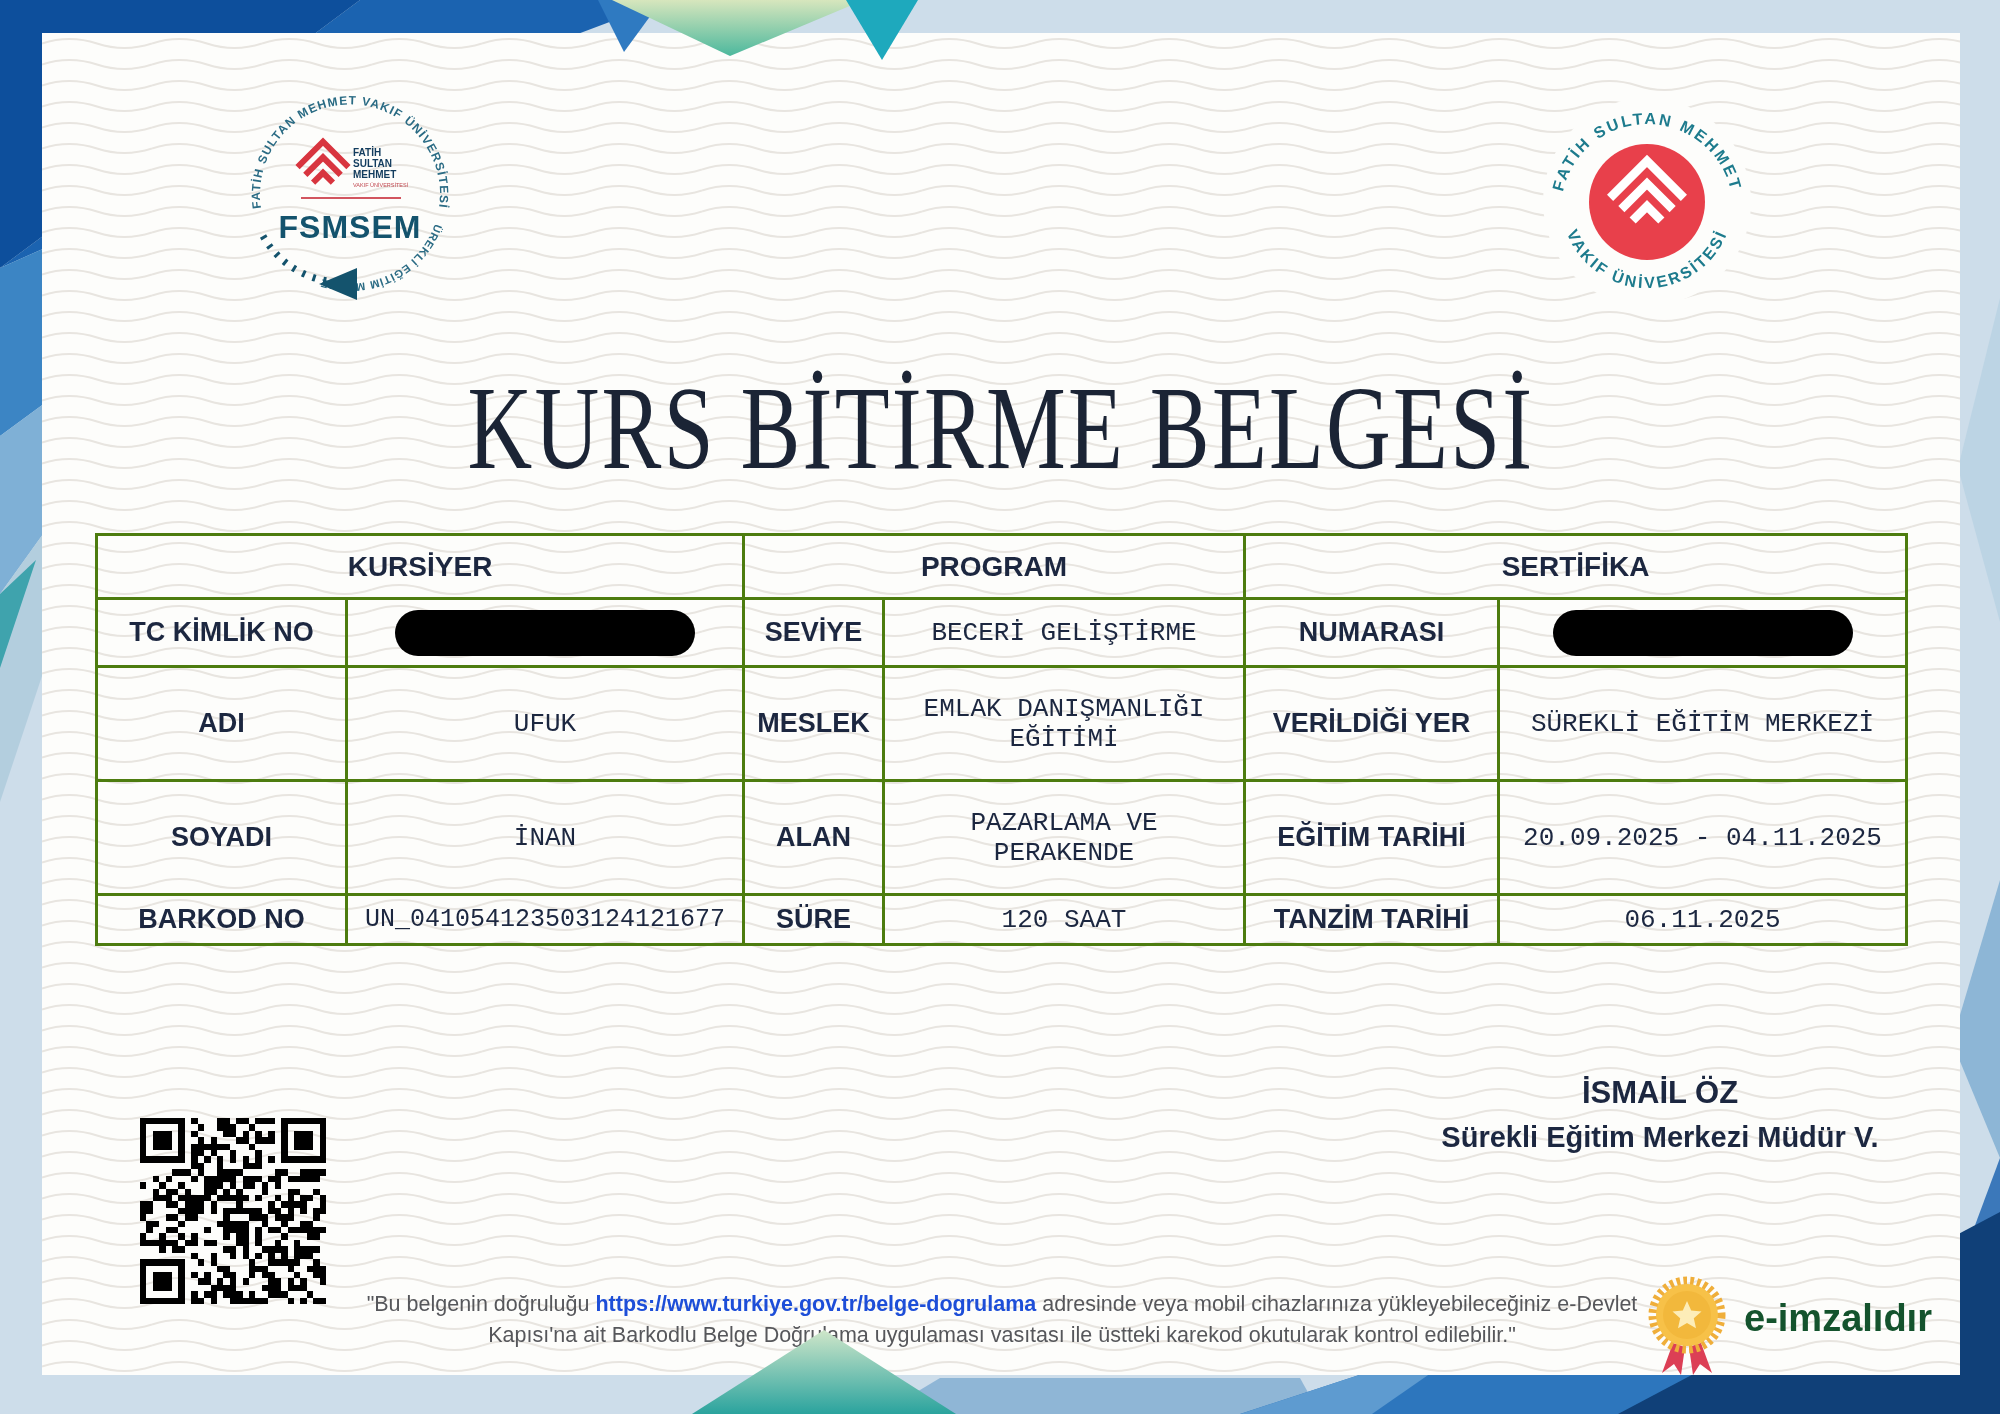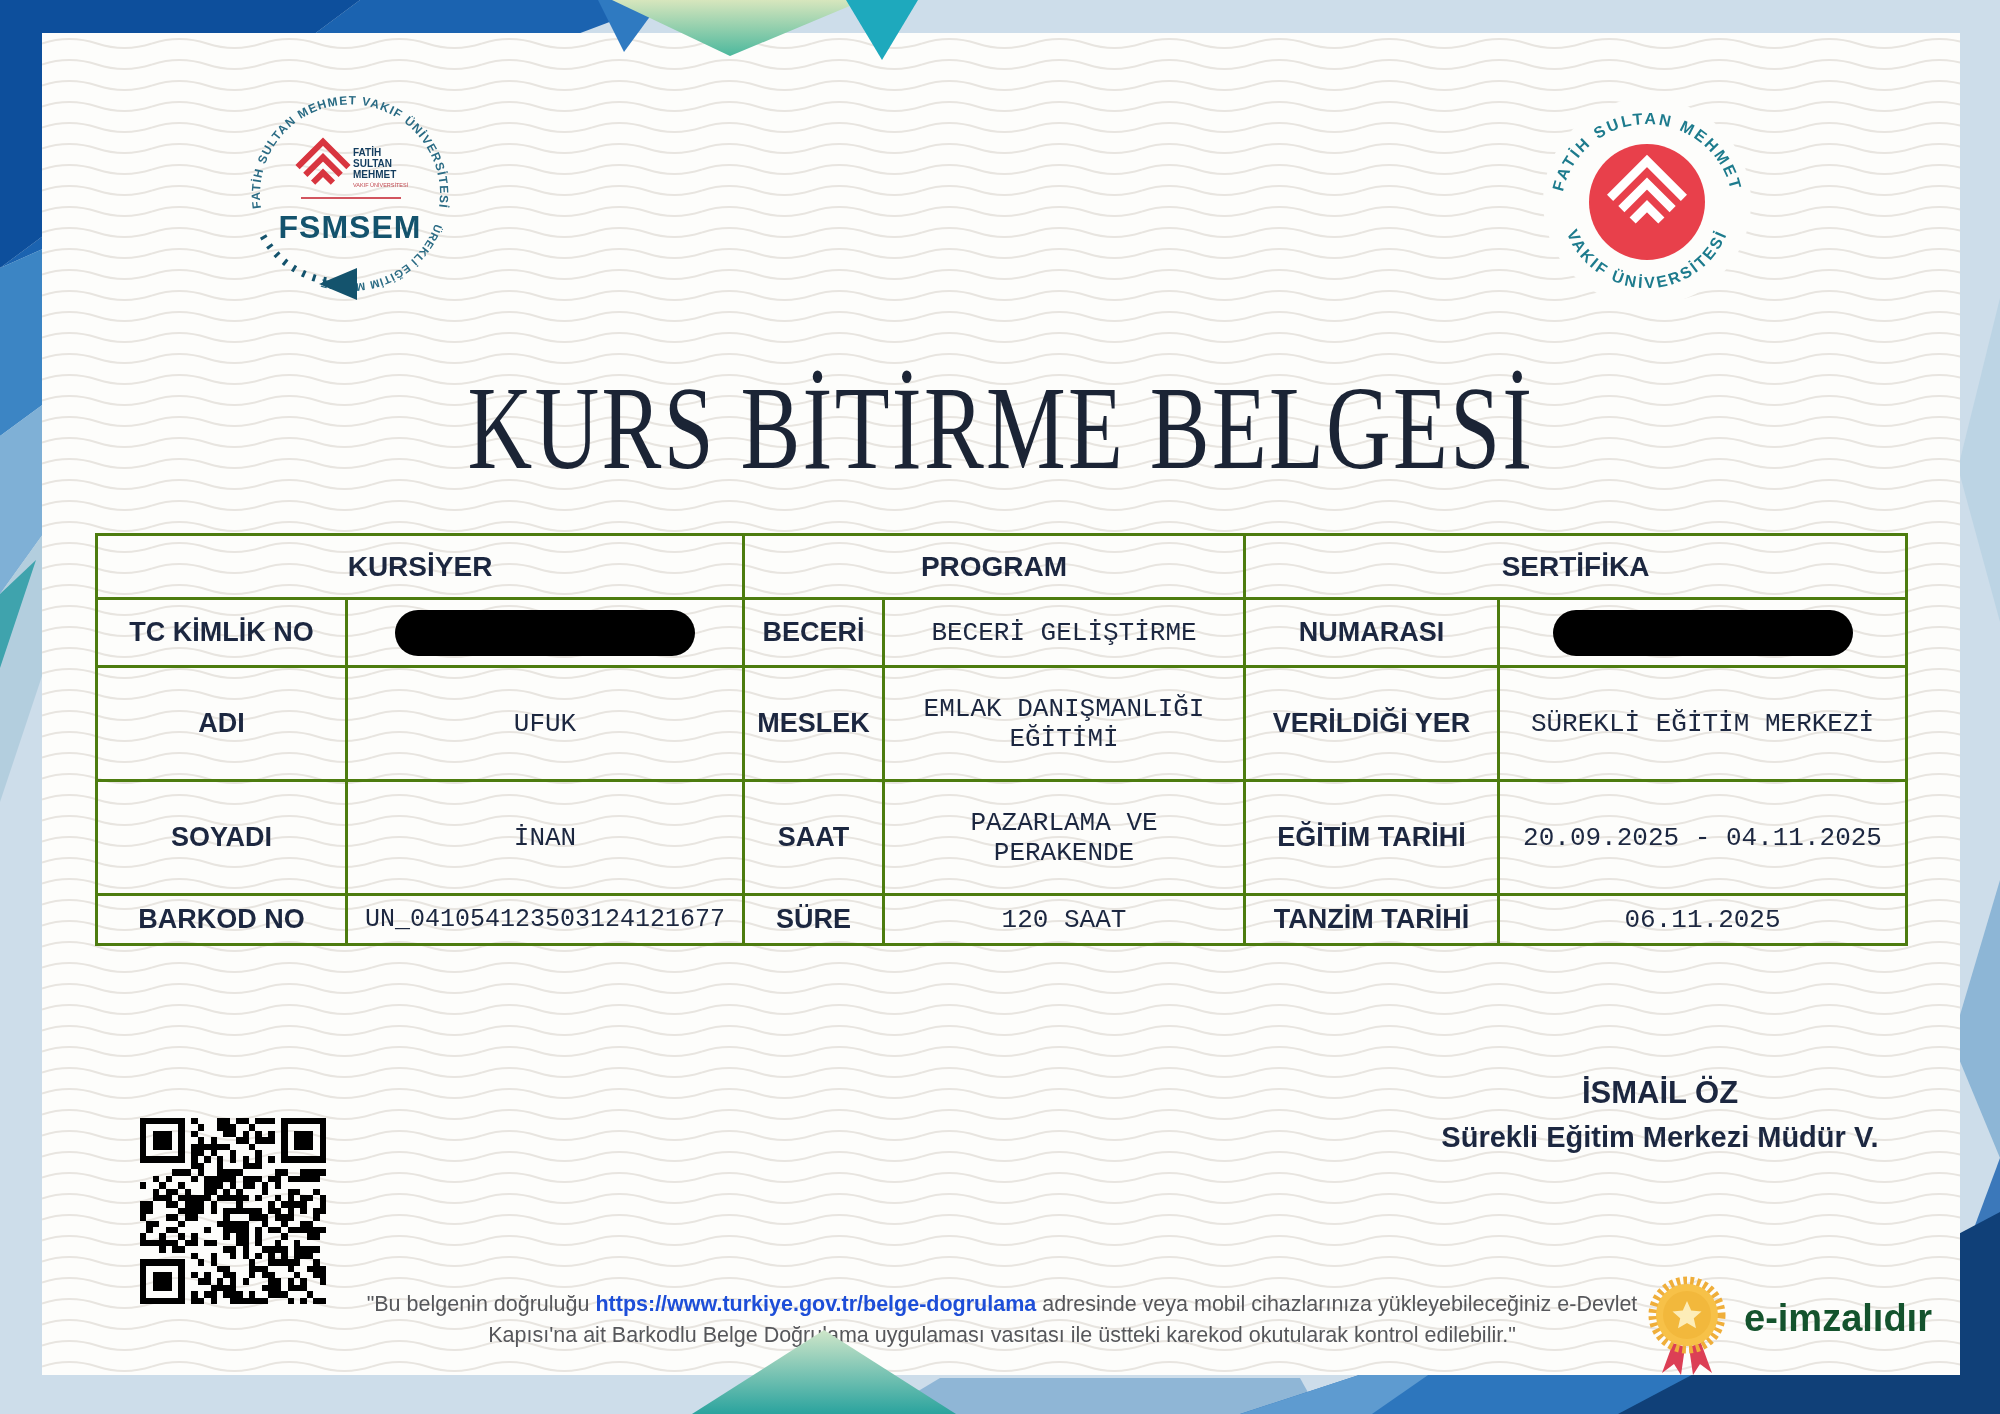--- a/index.html
+++ b/index.html
@@ -142,37 +142,37 @@
         </colgroup>
         <tbody>
             <tr>
           <th colspan="2">KURSİYER</th>
           <th colspan="2">PROGRAM</th>
           <th colspan="2">SERTİFİKA</th>
         </tr>
         <tr class="r1">
           <td class="lab">TC KİMLİK NO</td>
           <td class="val"><span class="redact"></span></td>
-          <td class="lab">BECERİ</td>
+          <td class="lab">SEVİYE</td>
           <td class="val">BECERİ GELİŞTİRME</td>
           <td class="lab">NUMARASI</td>
           <td class="val"><span class="redact"></span></td>
         </tr>
         <tr class="r2">
           <td class="lab">ADI</td>
           <td class="val">UFUK</td>
           <td class="lab">MESLEK</td>
           <td class="val">EMLAK DANIŞMANLIĞI EĞİTİMİ</td>
           <td class="lab">VERİLDİĞİ YER</td>
           <td class="val">SÜREKLİ EĞİTİM MERKEZİ</td>
         </tr>
         <tr class="r3">
           <td class="lab">SOYADI</td>
           <td class="val">İNAN</td>
-          <td class="lab">SAAT</td>
+          <td class="lab">ALAN</td>
           <td class="val">PAZARLAMA VE PERAKENDE</td>
           <td class="lab">EĞİTİM TARİHİ</td>
           <td class="val">20.09.2025 - 04.11.2025</td>
         </tr>
         <tr class="r4">
           <td class="lab">BARKOD NO</td>
           <td class="val barkod">UN_041054123503124121677</td>
           <td class="lab">SÜRE</td>
           <td class="val">120 SAAT</td>
           <td class="lab">TANZİM TARİHİ</td>

